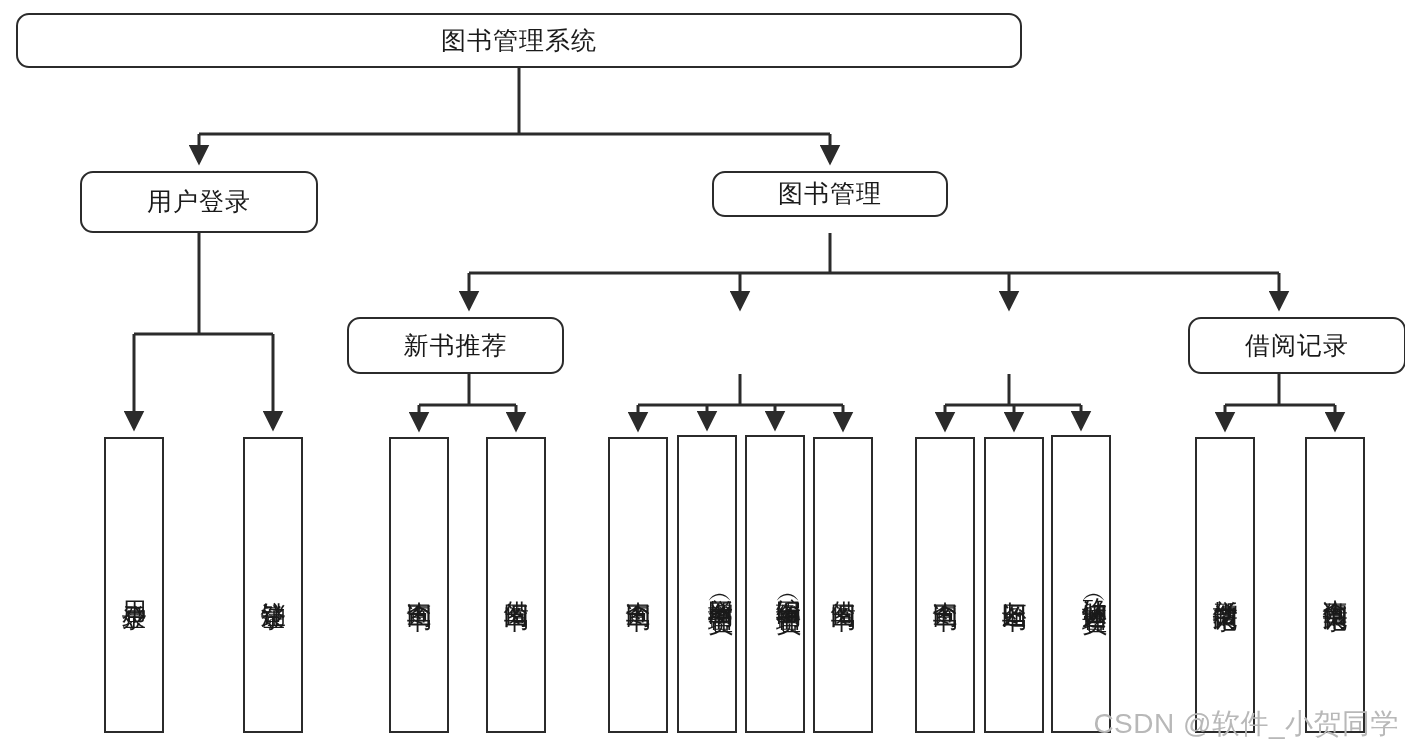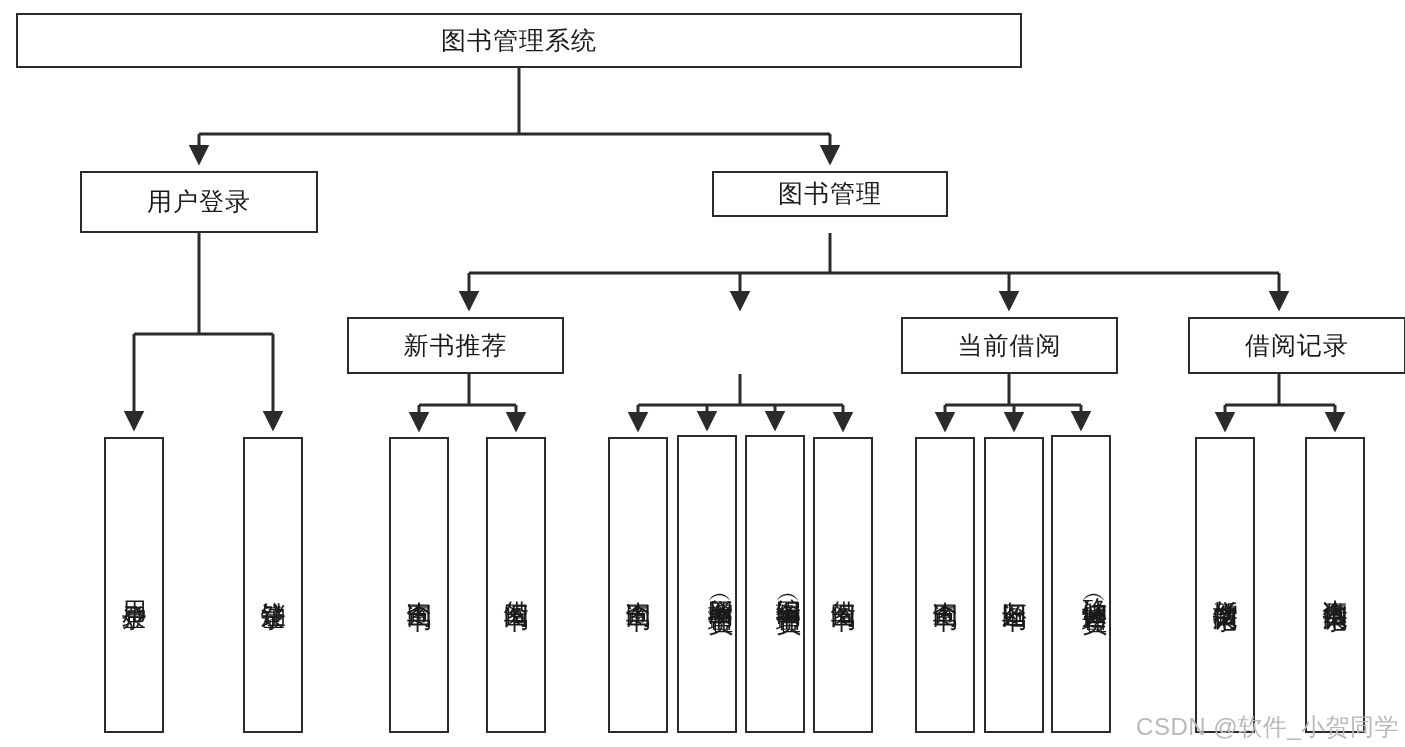--- a/index.html
+++ b/index.html
@@ -32,20 +32,21 @@
     background: #ffffff;
     display: flex;
     align-items: center;
     justify-content: center;
     color: #1a1a1a;
     line-height: 1.18;
   }
   .node.horiz {
     font-size: 25px;
     letter-spacing: 1px;
+    border-radius: 13px;
   }
   .node.vert {
     writing-mode: vertical-rl;
     text-orientation: upright;
     font-size: 25px;
     letter-spacing: 2px;
     align-items: flex-start;
     justify-content: center;
     padding-top: 6px;
   }
@@ -53,21 +54,21 @@
     align-items: center;
     padding-top: 0;
   }
   .node-title {
     font-size: 27px;
   }
   .watermark {
     position: absolute;
     right: 6px;
     bottom: 4px;
-    font-size: 24px;
+    font-size: 28px;
     color: #b8b8b8;
     white-space: nowrap;
     letter-spacing: 0.5px;
   }
 </style>
 </head>
 <body>
 
 <div id="canvas">
 
@@ -128,23 +129,20 @@
   <div class="node horiz" style="left:80px; top:171px; width:238px; height:62px;">
     <span>用户登录</span>
   </div>
   <div class="node horiz" style="left:712px; top:171px; width:236px; height:46px;">
     <span>图书管理</span>
   </div>
 
   <div class="node horiz" style="left:347px; top:317px; width:217px; height:57px;">
     <span>新书推荐</span>
   </div>
-  <div class="node horiz" style="left:901px; top:317px; width:217px; height:57px;">
-    <span>当前借阅</span>
-  </div>
   <div class="node horiz" style="left:1170px; top:317px; width:218px; height:57px;margin-left:18px;">
     <span>借阅记录</span>
   </div>
 
   <div class="node vert centered" style="left:104px; top:437px; width:60px; height:296px;">
     <span>用户登录</span>
   </div>
   <div class="node vert centered" style="left:243px; top:437px; width:60px; height:296px;">
     <span>注销登录</span>
   </div>

